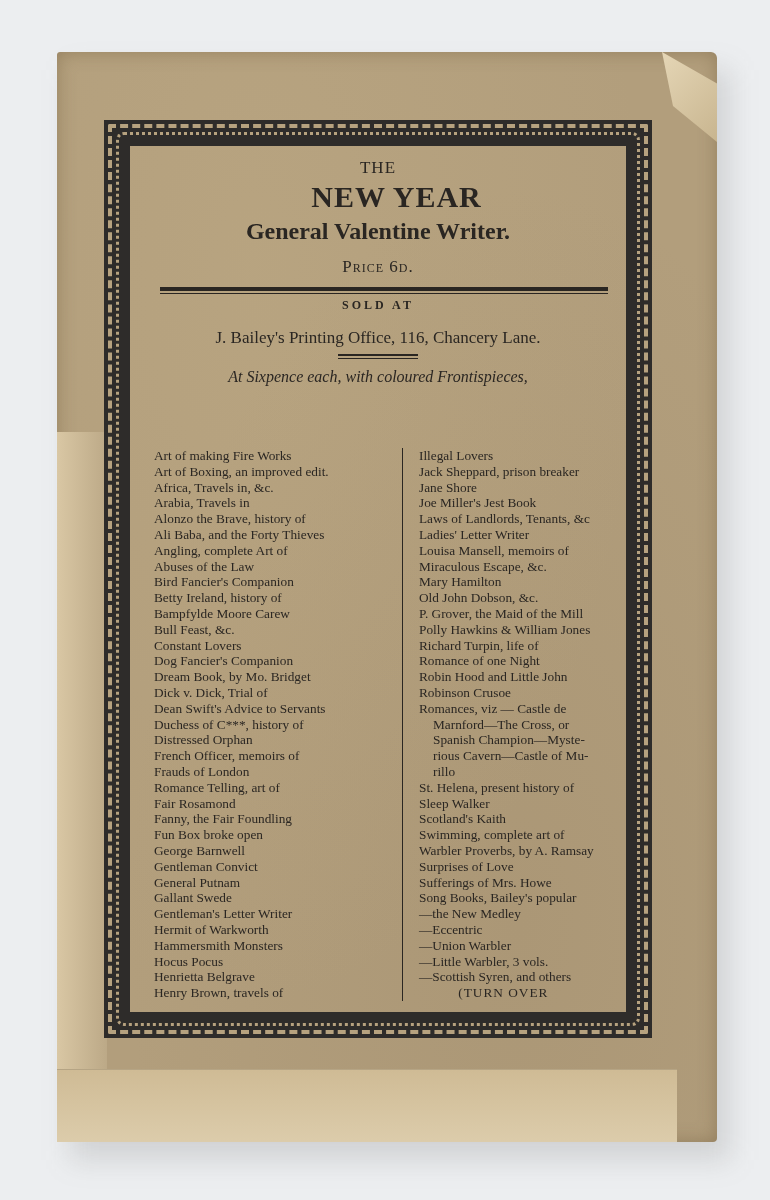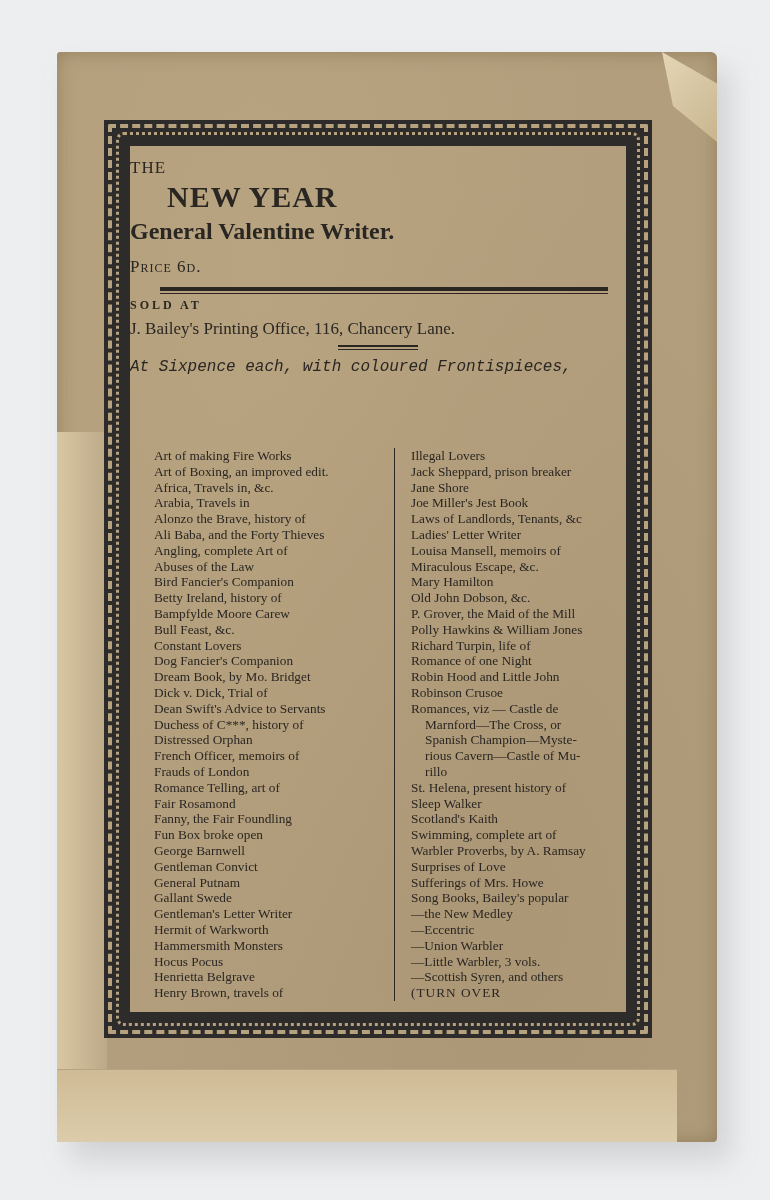--- a/index.html
+++ b/index.html
@@ -51,39 +51,39 @@
   .frame::after {
     content: ""; position: absolute; inset: -14px;
     border: 3px dotted #b6a27f;
     border-radius: 8px;
     pointer-events: none;
   }
   .content {
     position: absolute; left: 130px; top: 146px; width: 496px; height: 866px;
     color: #2a2622;
   }
-  .center { text-align: left; }
+  .center { text-align: center; }
   .the { font-size: 17px; letter-spacing: 1px; margin-top: 12px; height: 20px; }
   .title1 { font-size: 30px; font-weight: bold; letter-spacing: 1px; margin-top: 2px; margin-left: 37px; }
   .title2 { font-size: 24px; font-weight: bold; margin-top: 4px; }
   .price { font-size: 17px; font-variant: small-caps; letter-spacing: 1px; margin-top: 12px; }
   .rule-thick { height: 4px; background: #2a2622; margin: 10px 18px 0 30px; }
   .rule-thin { height: 1px; background: #2a2622; margin: 2px 18px 0 30px; }
   .list-title { font-size: 22px; font-weight: bold; letter-spacing: 1px; margin-top: 8px; }
   .sold { font-size: 12px; font-weight: bold; letter-spacing: 3px; margin-top: 4px; }
-  .address { font-size: 17px; margin-top: 6px; }
+  .address { font-size: 17px; margin-top: 15px; }
   .short-rule { width: 80px; margin: 6px auto 0; border-top: 2px solid #2a2622; border-bottom: 1px solid #2a2622; height: 2px; }
-  .terms { font-size: 16px; font-style: italic; line-height: 19px; margin-top: 8px; font-family: Liberation Mono, monospace; }
-  .cols { position: absolute; left: 24px; top: 302px; width: 462px; display: flex; }
+  .terms { font-size: 16px; font-style: italic; line-height: 19px; margin-top: 8px; }
+  .cols { position: absolute; left: 24px; top: 302px; width: 462px; display: flex; gap: 8px; }
   .col { font-size: 13.3px; line-height: 15.8px; white-space: nowrap; }
   .col.left { width: 232px; padding-right: 8px; }
   .col.right { padding-left: 16px; border-left: 1.5px solid #2a2622; }
   .col .item { display: block; }
   .col .indent { padding-left: 14px; }
-  .turn { display: block; text-align: left; padding-right: 6px; letter-spacing: 1px; }
+  .turn { display: block; text-align: center; padding-right: 6px; letter-spacing: 1px; }
 </style>
 </head>
 <body>
 
 <div class="shadow"></div>
 <div class="cover">
   <div class="worn-left"></div>
   <div class="worn-bottom"></div>
   <div class="worn-corner"></div>
 </div>

